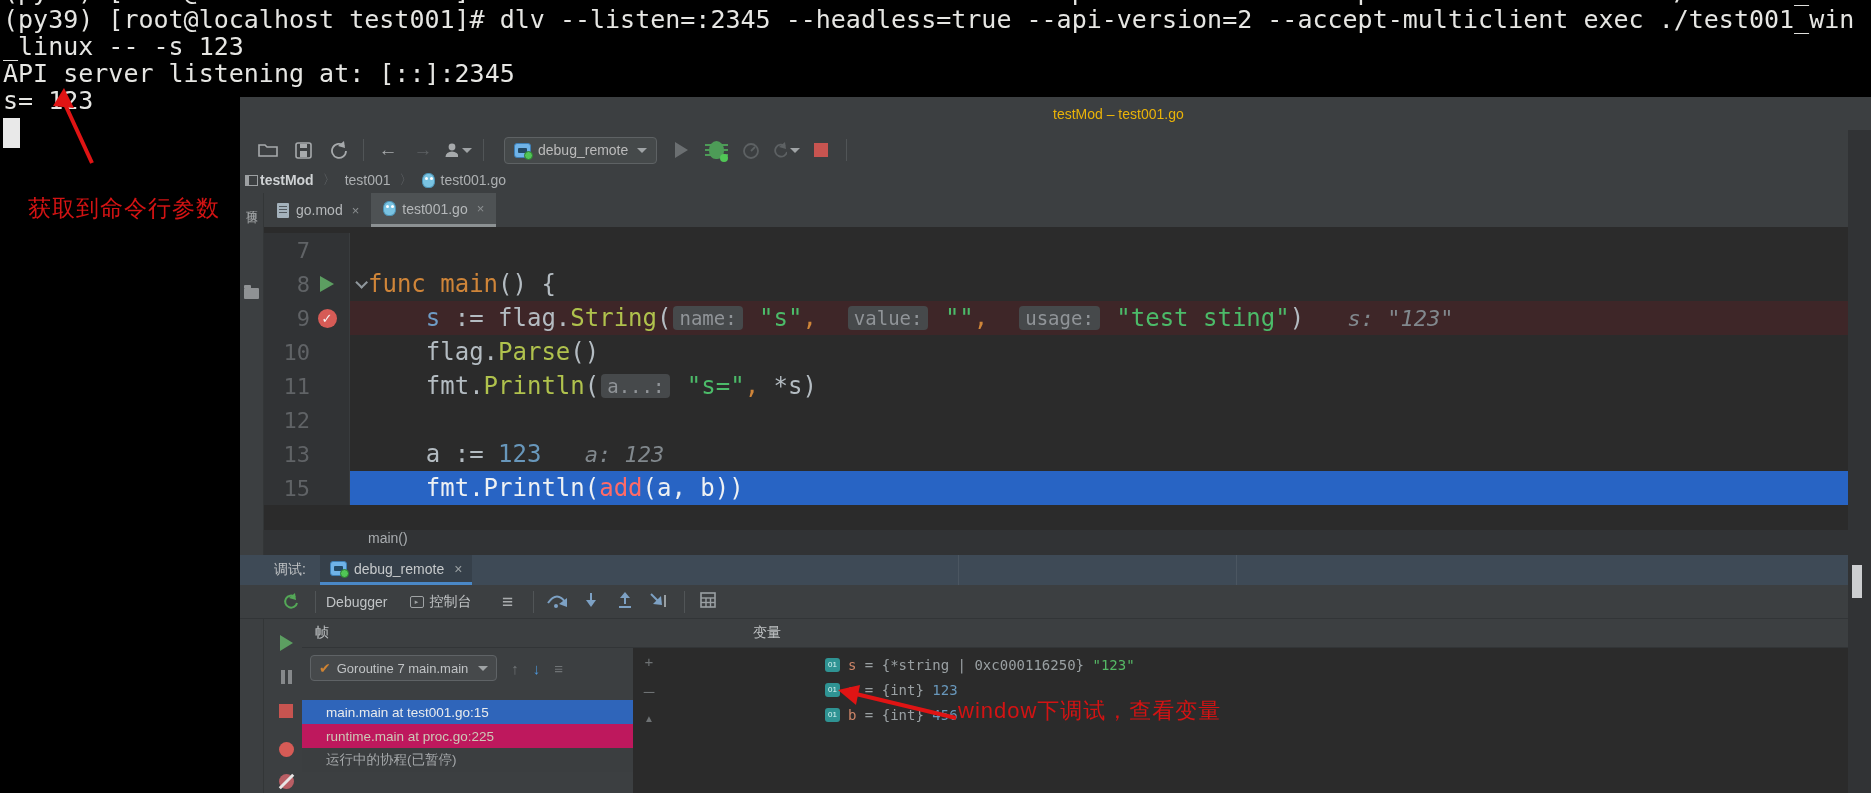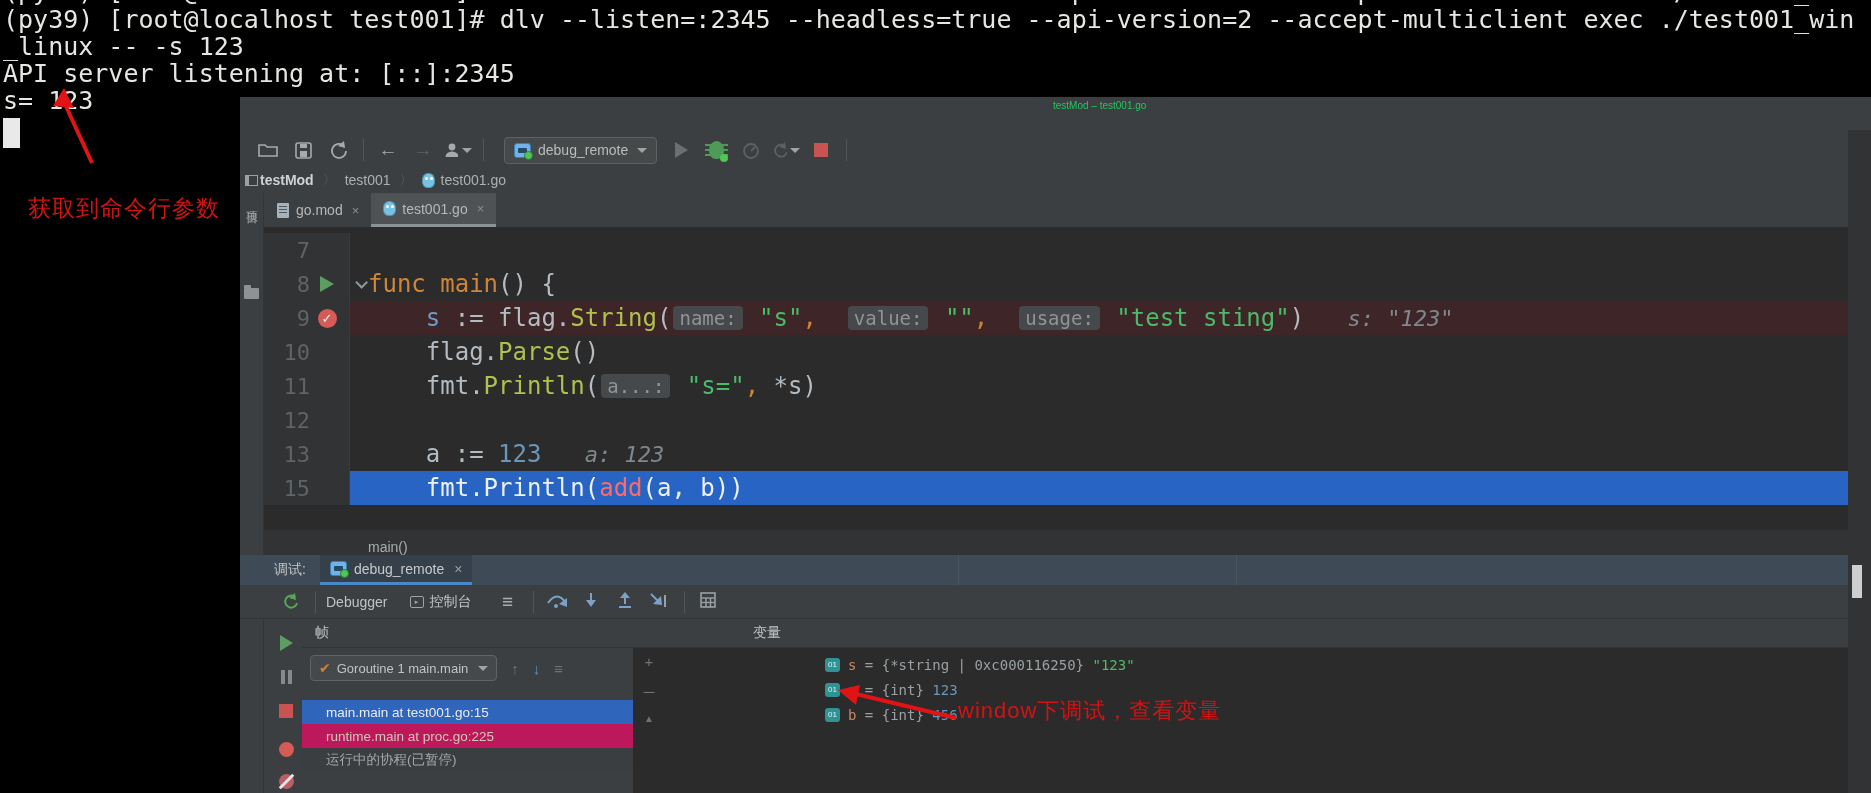--- a/index.html
+++ b/index.html
@@ -23,21 +23,21 @@
          background:#3c3f41; color:#bbbbbb; font-size:14px; }
 
   
   #menubar { position:absolute; left:0; top:0; width:100%; height:36px;
              display:flex; align-items:center; padding-left:10px; }
   #logo { width:21px; height:21px; border-radius:5px; margin-right:16px;
           background:linear-gradient(135deg,#c057f0 10%,#6a6df0 50%,#2fbf8f 95%);
           color:#fff; font-size:9px; font-weight:bold; display:flex;
           align-items:center; justify-content:center; }
   .menu-item { color:#bbbbbb; font-size:15px; padding:4px 9px; cursor:default; }
-  #win-title { position:absolute; left:813px; top:3px; color:#22c55e; font-size:10px; }
+  #win-title { position:absolute; left:813px; top:9px; color:#eab308; font-size:14px; }
 
   
   #toolbar { position:absolute; left:0; top:36px; width:100%; height:34px;
              display:flex; align-items:center; padding-left:14px; }
   .tbi { display:inline-flex; align-items:center; justify-content:center;
          width:28px; height:26px; margin-right:7px; position:relative; }
   .tbsep { width:1px; height:22px; background:#515557; margin:0 10px 0 4px; }
   .tb-glyph { font-size:19px; color:#a9acae; }
   .dim { color:#5d6163 !important; }
   #run-config { display:flex; align-items:center; height:27px; border:1px solid #5e6264;
@@ -102,21 +102,21 @@
   .fold-chev { width:9px; height:9px; border-right:2px solid #8f979c; border-bottom:2px solid #8f979c;
                transform:rotate(45deg) translateY(-3px); }
   .tk-kw { color:#cf8539; } .tk-fn { color:#b0c24d; } .tk-str { color:#4cbb69; }
   .tk-num { color:#6897bb; } .tk-var { color:#6e9bc5; } .tk-pl { color:#b4bcc2; }
   .tk-err { color:#ff6b68; } .tk-exe { color:#eef1f3; }
   .tk-hint { color:#81888d; font-style:italic; font-size:22px; }
   .tk-chip { background:#46494b; color:#909498; border-radius:4px; padding:1px 6px; font-size:19px; margin:0 2px; }
 
   
   #ctx-strip { position:absolute; left:24px; top:433px; width:1584px; height:25px; background:#313335;
-               color:#a9adb0; font-size:14px; display:flex; align-items:flex-end; padding-left:104px; }
+               color:#a9adb0; font-size:14px; display:flex; align-items:flex-start; padding-left:104px; }
   #dbg-header { position:absolute; left:0; top:458px; width:100%; height:30px; background:#3e4a56;
                 display:flex; align-items:center; }
   #dbg-header .lbl { margin-left:34px; color:#c0c3c5; font-size:14px; }
   #dbg-tab { display:flex; align-items:center; height:30px; margin-left:14px; padding:0 10px;
              background:rgba(0,0,0,0.13); border-bottom:3px solid #4a88c7; font-size:14px; color:#c6c9cb; }
   #dbg-tab .x { margin-left:10px; color:#9aa0a3; }
   .hdr-div { position:absolute; top:0; width:1px; height:30px; background:rgba(255,255,255,0.07); }
 
   #dbg-toolbar { position:absolute; left:0; top:488px; width:100%; height:34px; background:#3c3f41;
                  display:flex; align-items:center; border-bottom:1px solid #323537; }
@@ -429,21 +429,21 @@
     <span class="dbi" style="top:152px">
         <span class="bp-mute"></span>
       </span>
   </div>
 
   <div id="frames-panel">
     <div class="panel-hd">帧</div>
     <div id="goroutine-row">
       <span id="goroutine-dd">
         <span class="chk">✔</span>
-        <span>Goroutine 1 main.main</span>
+        <span>Goroutine 7 main.main</span>
         <span class="caret"></span>
       </span>
       <span class="gr-ic">↑</span>
       <span class="gr-ic blue">↓</span>
       <span class="gr-ic">≡</span>
     </div>
     <div id="frame-rows">
         <div class="frow fr-sel">main.main at test001.go:15</div>
         <div class="frow fr-lib">runtime.main at proc.go:225</div>
         <div class="frow fr-dim">运行中的协程(已暂停)</div>

